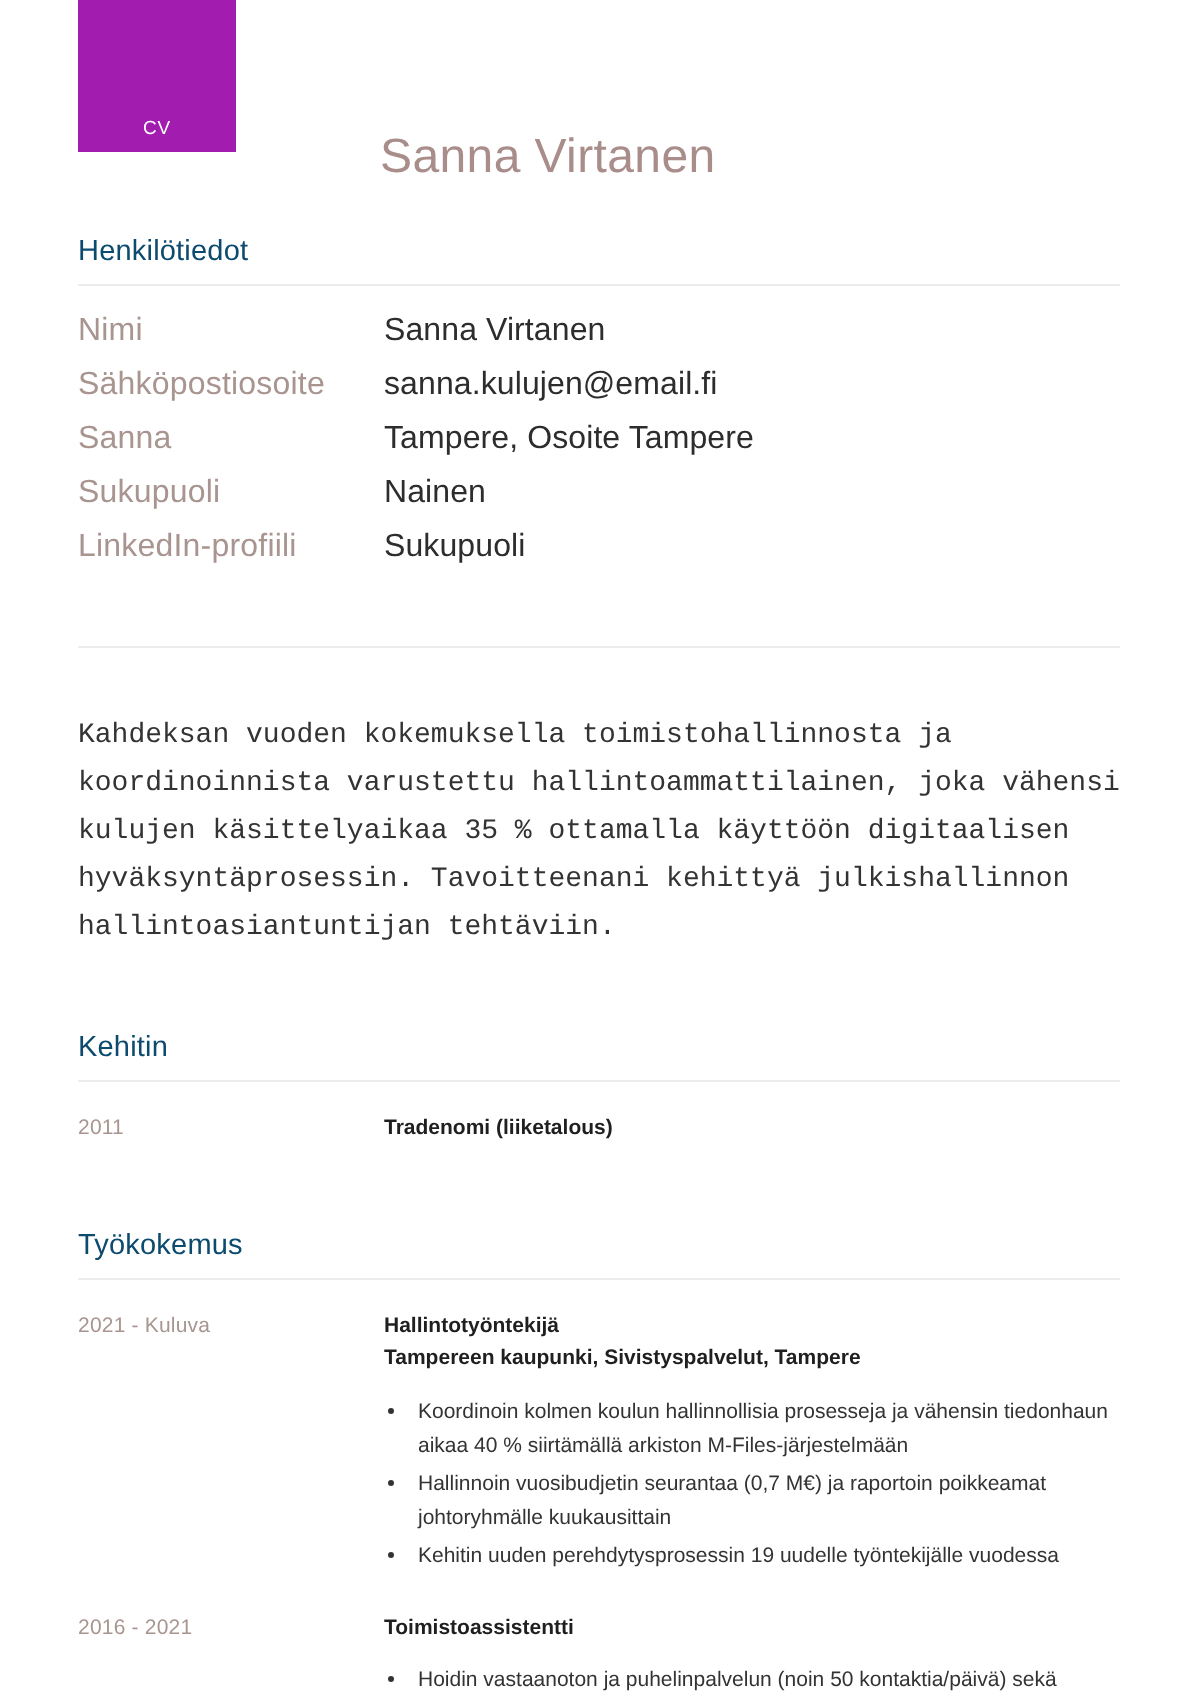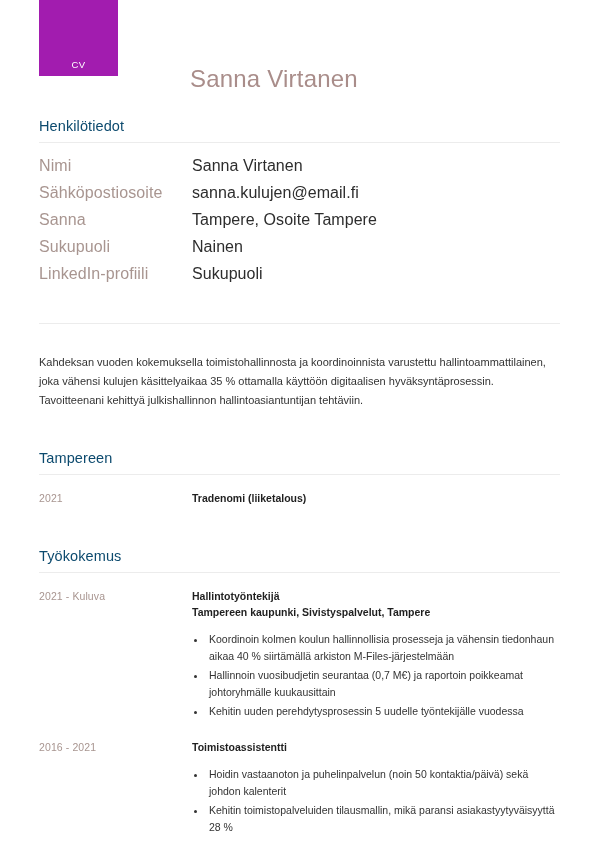--- a/index.html
+++ b/index.html
@@ -94,24 +94,25 @@
     letter-spacing: 0.1px;
   }
   .info-value {
     color: #2d2d2d;
     letter-spacing: 0.05px;
   }
 
   
   .summary-body {
     padding-top: 18px;
-    font-size: 11px;
+    font-size: 14px;
     line-height: 1.72;
     color: #333333;
     max-width: 522px;
+    font-family: Liberation Mono, monospace;
   }
 
   
   .entry {
     display: flex;
     padding-top: 16px;
     font-size: 10.5px;
   }
   .entry + .entry { padding-top: 18px; }
   .entry-date {
@@ -183,43 +184,43 @@
     </li>
   </ul>
 </div>
 
 <div class="section" id="section-summary">
   <div class="section-rule"></div>
   <p class="summary-body">Kahdeksan vuoden kokemuksella toimistohallinnosta ja koordinoinnista varustettu hallintoammattilainen, joka vähensi kulujen käsittelyaikaa 35 % ottamalla käyttöön digitaalisen hyväksyntäprosessin. Tavoitteenani kehittyä julkishallinnon hallintoasiantuntijan tehtäviin.</p>
 </div>
 
 <div class="section" id="section-education">
-  <h2 class="section-title">Tampereen</h2>
+  <h2 class="section-title">Kehitin</h2>
   <div class="section-rule"></div>
   <div class="entry">
-    <div class="entry-date">2021</div>
+    <div class="entry-date">2011</div>
     <div class="entry-body">
       <div class="entry-title">Tradenomi (liiketalous)</div>
     </div>
   </div>
 </div>
 
 <div class="section" id="section-work">
   <h2 class="section-title">Työkokemus</h2>
   <div class="section-rule"></div>
 
   <div class="entry">
     <div class="entry-date">2021 - Kuluva</div>
     <div class="entry-body">
       <div class="entry-title">Hallintotyöntekijä</div>
       <div class="entry-org">Tampereen kaupunki, Sivistyspalvelut, Tampere</div>
       <ul class="entry-bullets">
         <li>Koordinoin kolmen koulun hallinnollisia prosesseja ja vähensin tiedonhaun aikaa 40 % siirtämällä arkiston M-Files-järjestelmään</li>
         <li>Hallinnoin vuosibudjetin seurantaa (0,7 M€) ja raportoin poikkeamat johtoryhmälle kuukausittain</li>
-        <li>Kehitin uuden perehdytysprosessin 5 uudelle työntekijälle vuodessa</li>
+        <li>Kehitin uuden perehdytysprosessin 19 uudelle työntekijälle vuodessa</li>
       </ul>
     </div>
   </div>
 
   <div class="entry">
     <div class="entry-date">2016 - 2021</div>
     <div class="entry-body">
       <div class="entry-title">Toimistoassistentti</div>
       <ul class="entry-bullets">
         <li>Hoidin vastaanoton ja puhelinpalvelun (noin 50 kontaktia/päivä) sekä johdon kalenterit</li>

